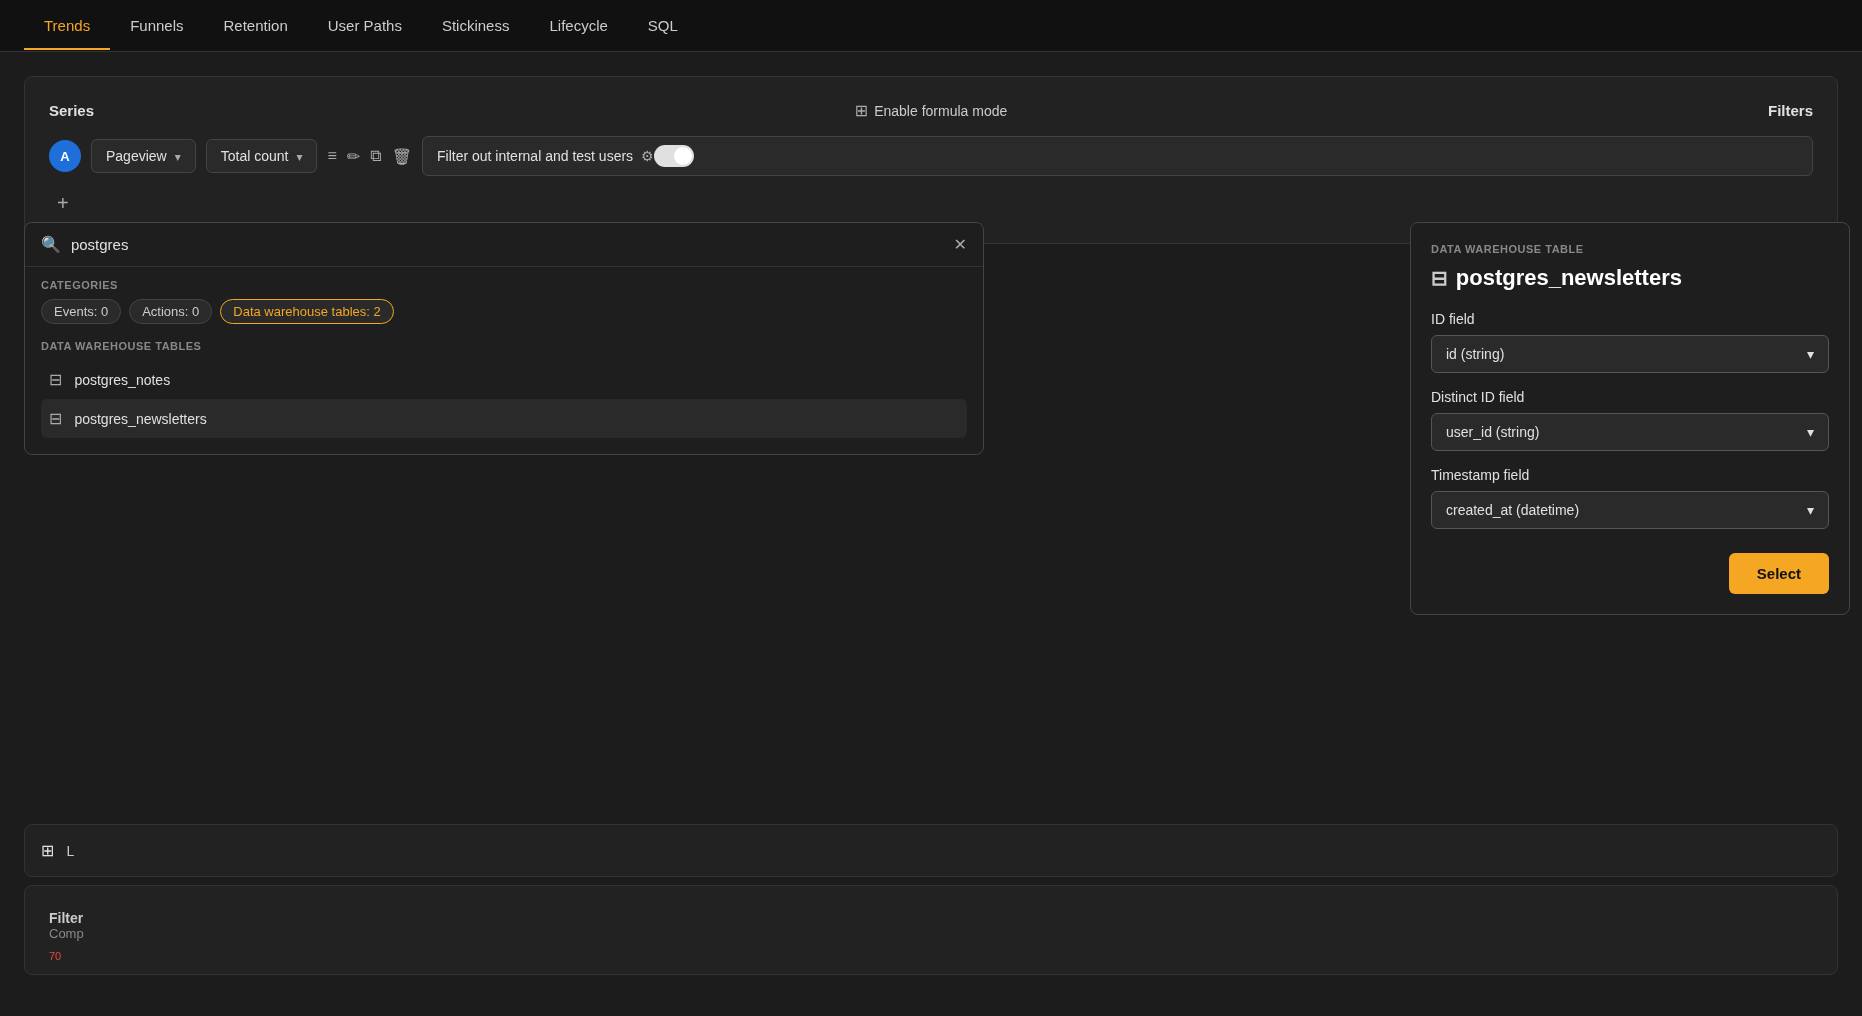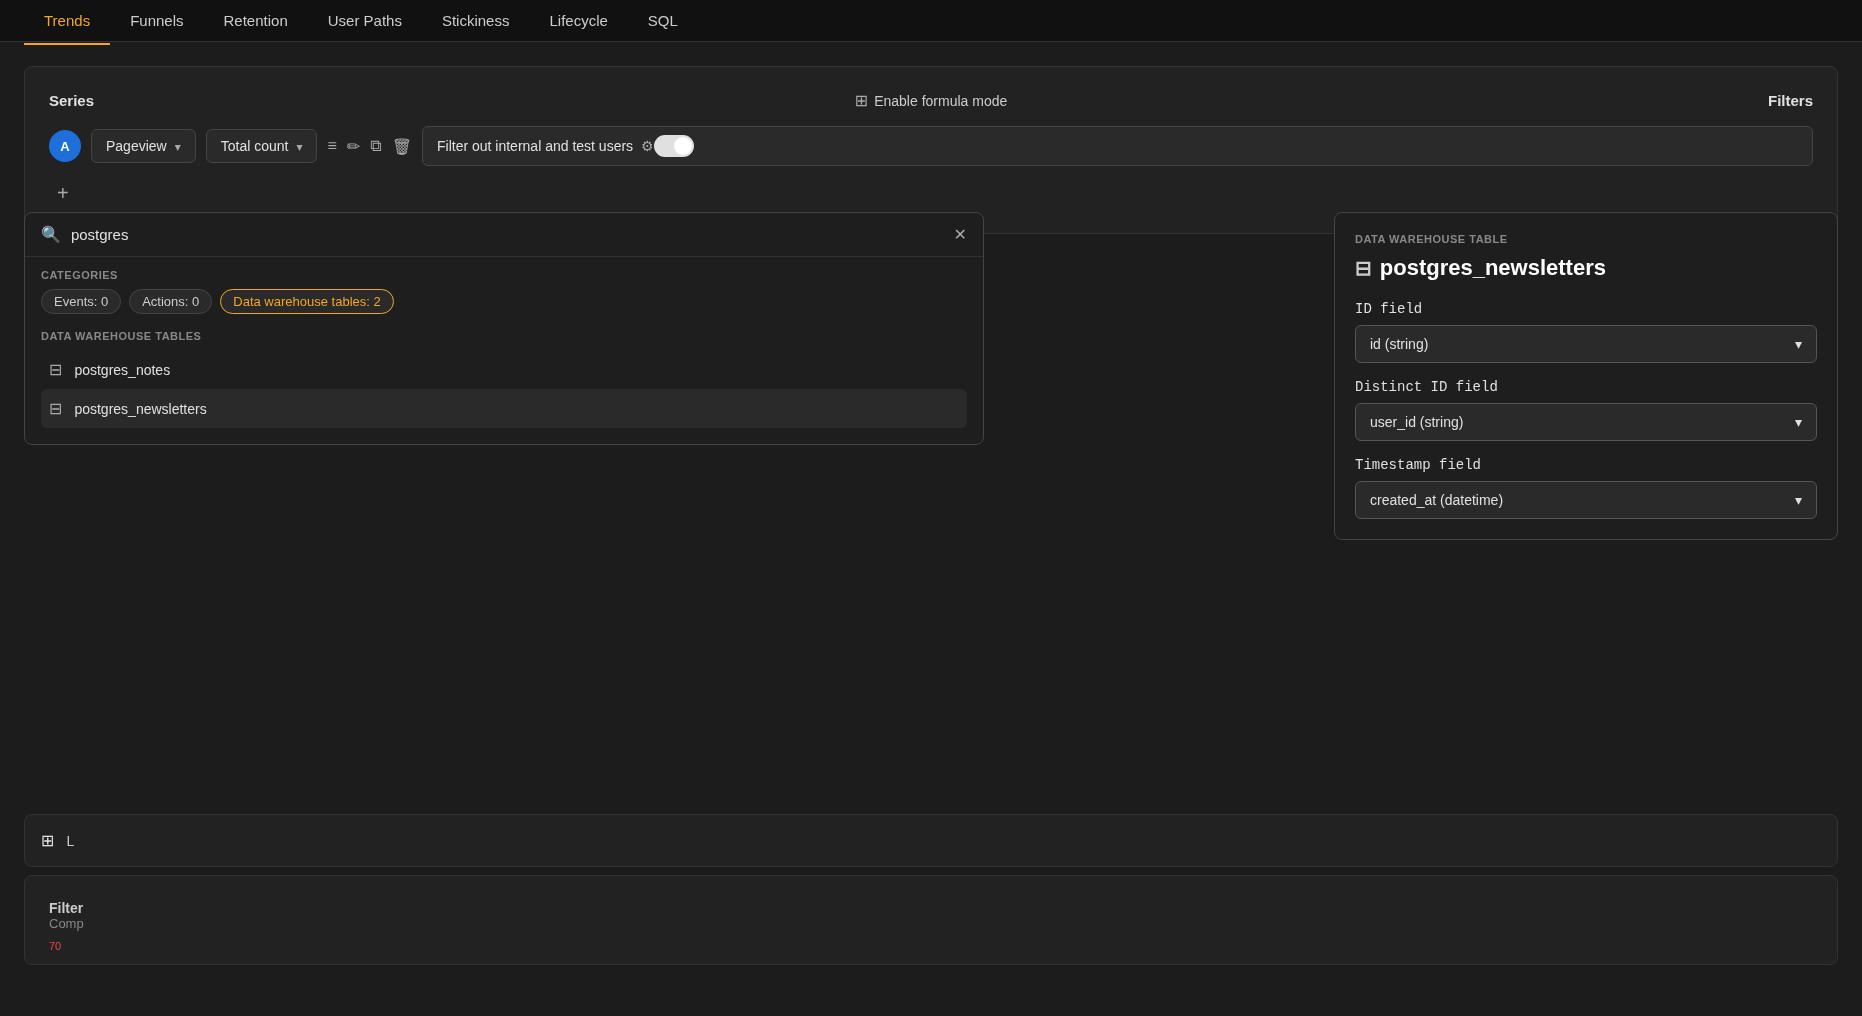--- a/index.html
+++ b/index.html
@@ -12,21 +12,21 @@
       background-color: #1c1c1c;
     }
 
     
     .top-nav {
       background: #111111;
       border-bottom: 1px solid #333;
       display: flex;
       align-items: center;
       padding: 0 24px;
-      height: 42px;
+      height: 52px;
       gap: 0;
     }
     .nav-item {
       color: #ccc;
       font-size: 15px;
       padding: 16px 20px;
       cursor: pointer;
       text-decoration: none;
       position: relative;
     }
@@ -261,23 +261,23 @@
       background: #2a2a2a;
     }
     .table-icon {
       color: #aaa;
       font-size: 16px;
     }
 
     
     .dw-detail-panel {
       position: absolute;
-      right: 24px;
+      right: 12px;
       top: 170px;
-      width: 504px;
+      width: 440px;
       background: #1e1e1e;
       border: 1px solid #444;
       border-radius: 8px;
       z-index: 100;
       padding: 20px;
     }
     .dw-detail-label {
       color: #888;
       font-size: 11px;
       font-weight: 600;
@@ -292,21 +292,20 @@
       margin-bottom: 20px;
       display: flex;
       align-items: center;
       gap: 8px;
     }
     .field-label {
       font-size: 14px;
       color: #e0e0e0;
       margin-bottom: 8px;
       margin-top: 16px;
-      font-family: Liberation Mono, monospace;
     }
     .field-label:first-of-type {
       margin-top: 0;
     }
     .field-dropdown {
       background: #2a2a2a;
       border: 1px solid #555;
       border-radius: 6px;
       padding: 10px 14px;
       font-size: 14px;
@@ -490,20 +489,23 @@
       <span>user_id (string)</span>
       <span>▾</span>
     </div>
 
     <div class="field-label">Timestamp field</div>
     <div class="field-dropdown">
       <span>created_at (datetime)</span>
       <span>▾</span>
     </div>
 
+    <div style="overflow: hidden;">
+      <button class="select-btn">Select</button>
+    </div>
 
   </div>
 
   <div style="margin-top: 580px;">
     <div class="bottom-section">
       <span>⊞</span>
       <span class="bottom-label">L</span>
     </div>
     <div style="padding: 12px 24px; background: #222; border-radius: 8px; border: 1px solid #333; margin-top: 8px;">
       <div class="options-label">Filter</div>

